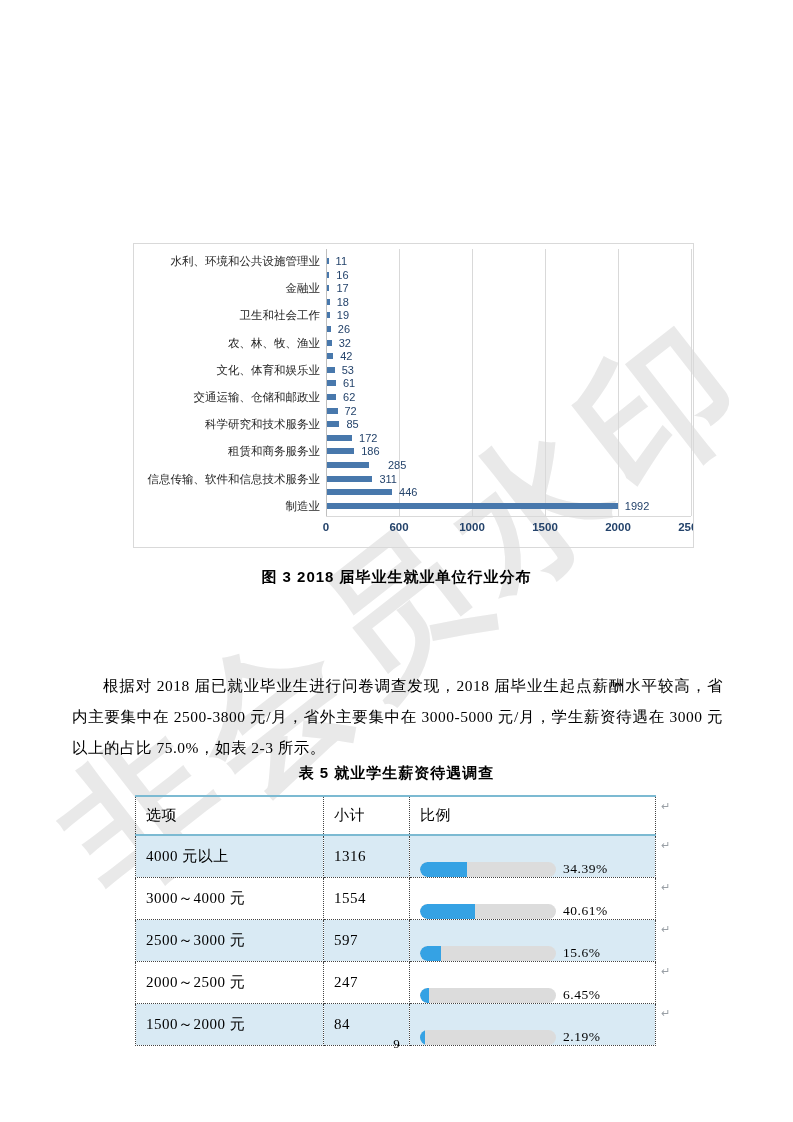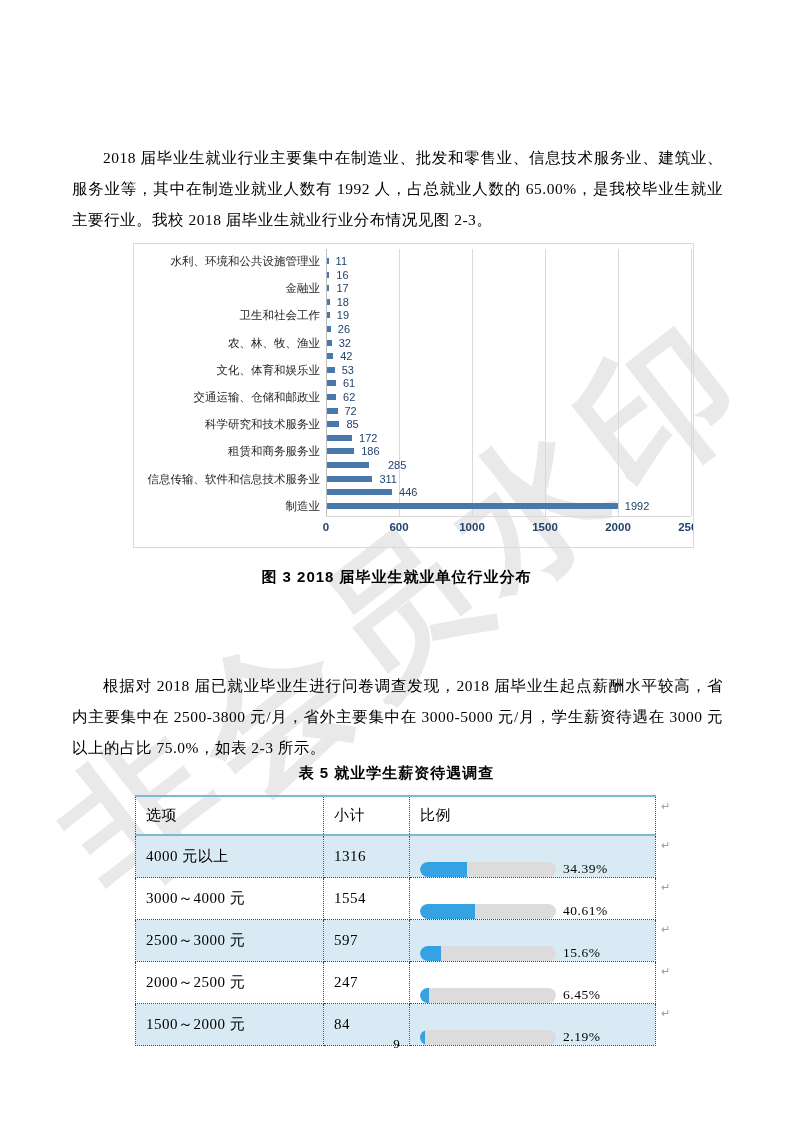--- a/index.html
+++ b/index.html
@@ -74,21 +74,20 @@
   }
 </style>
 </head>
 <body>
 
 <div id="watermark">非会员水印</div>
 
 <div id="content">
 
 
-  <div class="para" style="top:142px;">2018 届毕业生就业行业主要集中在制造业、批发和零售业、信息技术服务业、建筑业、服务业等，其中在制造业就业人数有 1992 人，占总就业人数的 65.00%，是我校毕业生就业主要行业。我校 2018 届毕业生就业行业分布情况见图 2-3。</div>
 
   <div id="chart">
       <div class="axis-v" style="left: 192px;"></div>
       <div class="tick-label" style="left: 170px;">0</div>
       <div class="gridline" style="left: 265px;"></div>
       <div class="tick-label" style="left: 243px;">600</div>
       <div class="gridline" style="left: 338px;"></div>
       <div class="tick-label" style="left: 316px;">1000</div>
       <div class="gridline" style="left: 411px;"></div>
       <div class="tick-label" style="left: 389px;">1500</div>

